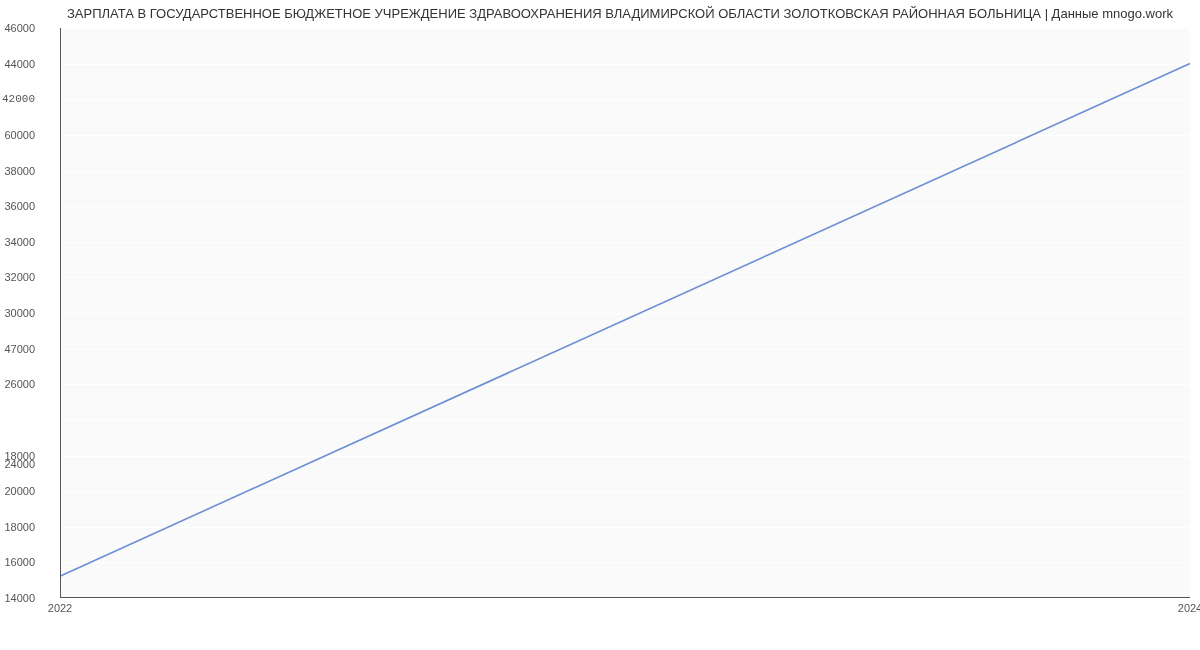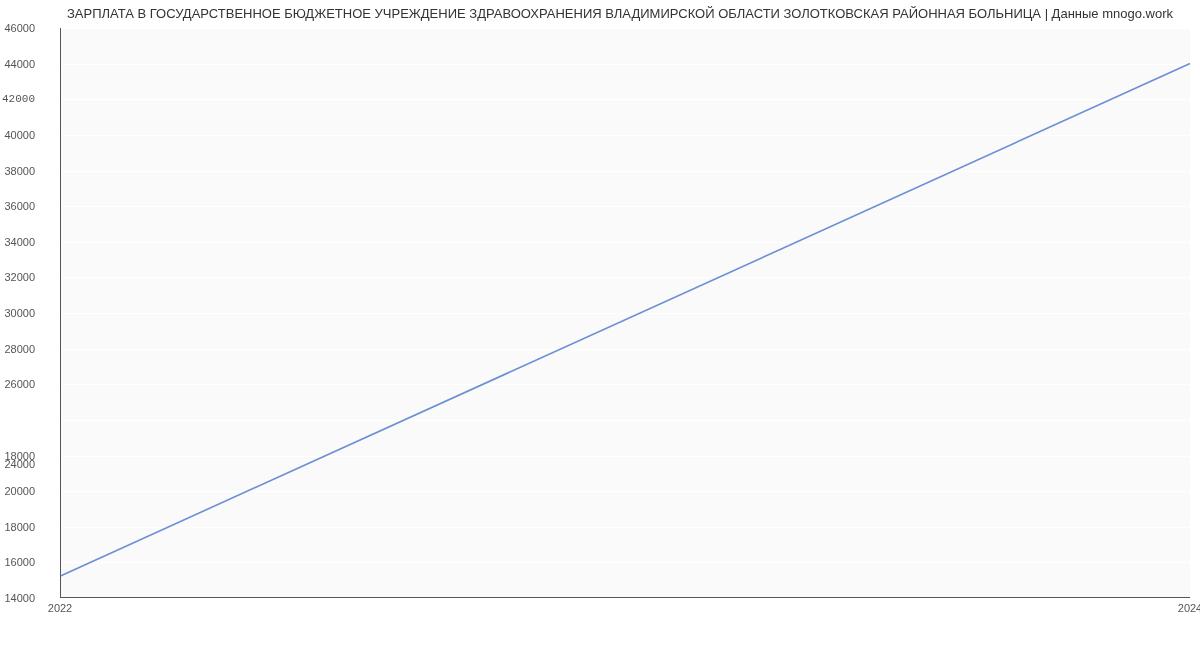--- a/index.html
+++ b/index.html
@@ -97,27 +97,27 @@
 </div>
 
 <div id="y-axis-labels">
     <div class="y-tick-label" style="top: 598px;">14000</div>
     <div class="y-tick-label" style="top: 562.375px; margin-left: 28px;">16000</div>
     <div class="y-tick-label" style="top: 526.75px;">18000</div>
     <div class="y-tick-label" style="top: 491.125px;">20000</div>
     <div class="y-tick-label" style="top: 455.5px;">18000</div>
     <div class="y-tick-label" style="top: 419.875px; margin-top: 44px;">24000</div>
     <div class="y-tick-label" style="top: 384.25px;">26000</div>
-    <div class="y-tick-label" style="top: 348.625px;">28000</div>
+    <div class="y-tick-label" style="top: 348.625px;">47000</div>
     <div class="y-tick-label" style="top: 313px;">30000</div>
     <div class="y-tick-label" style="top: 277.375px;">32000</div>
     <div class="y-tick-label" style="top: 241.75px;">34000</div>
     <div class="y-tick-label" style="top: 206.125px;">36000</div>
     <div class="y-tick-label" style="top: 170.5px;">38000</div>
-    <div class="y-tick-label" style="top: 134.875px;">40000</div>
+    <div class="y-tick-label" style="top: 134.875px;">60000</div>
     <div class="y-tick-label" style="top: 99.25px; font-family: Liberation Mono, monospace;">42000</div>
     <div class="y-tick-label" style="top: 63.625px;">44000</div>
     <div class="y-tick-label" style="top: 28px;">46000</div>
   </div>
 <div id="x-axis-labels">
     <div class="x-tick-label" style="left: 60px;">2022</div>
     <div class="x-tick-label" style="left: 1190px;">2024</div>
   </div>
 
 </body></html>

